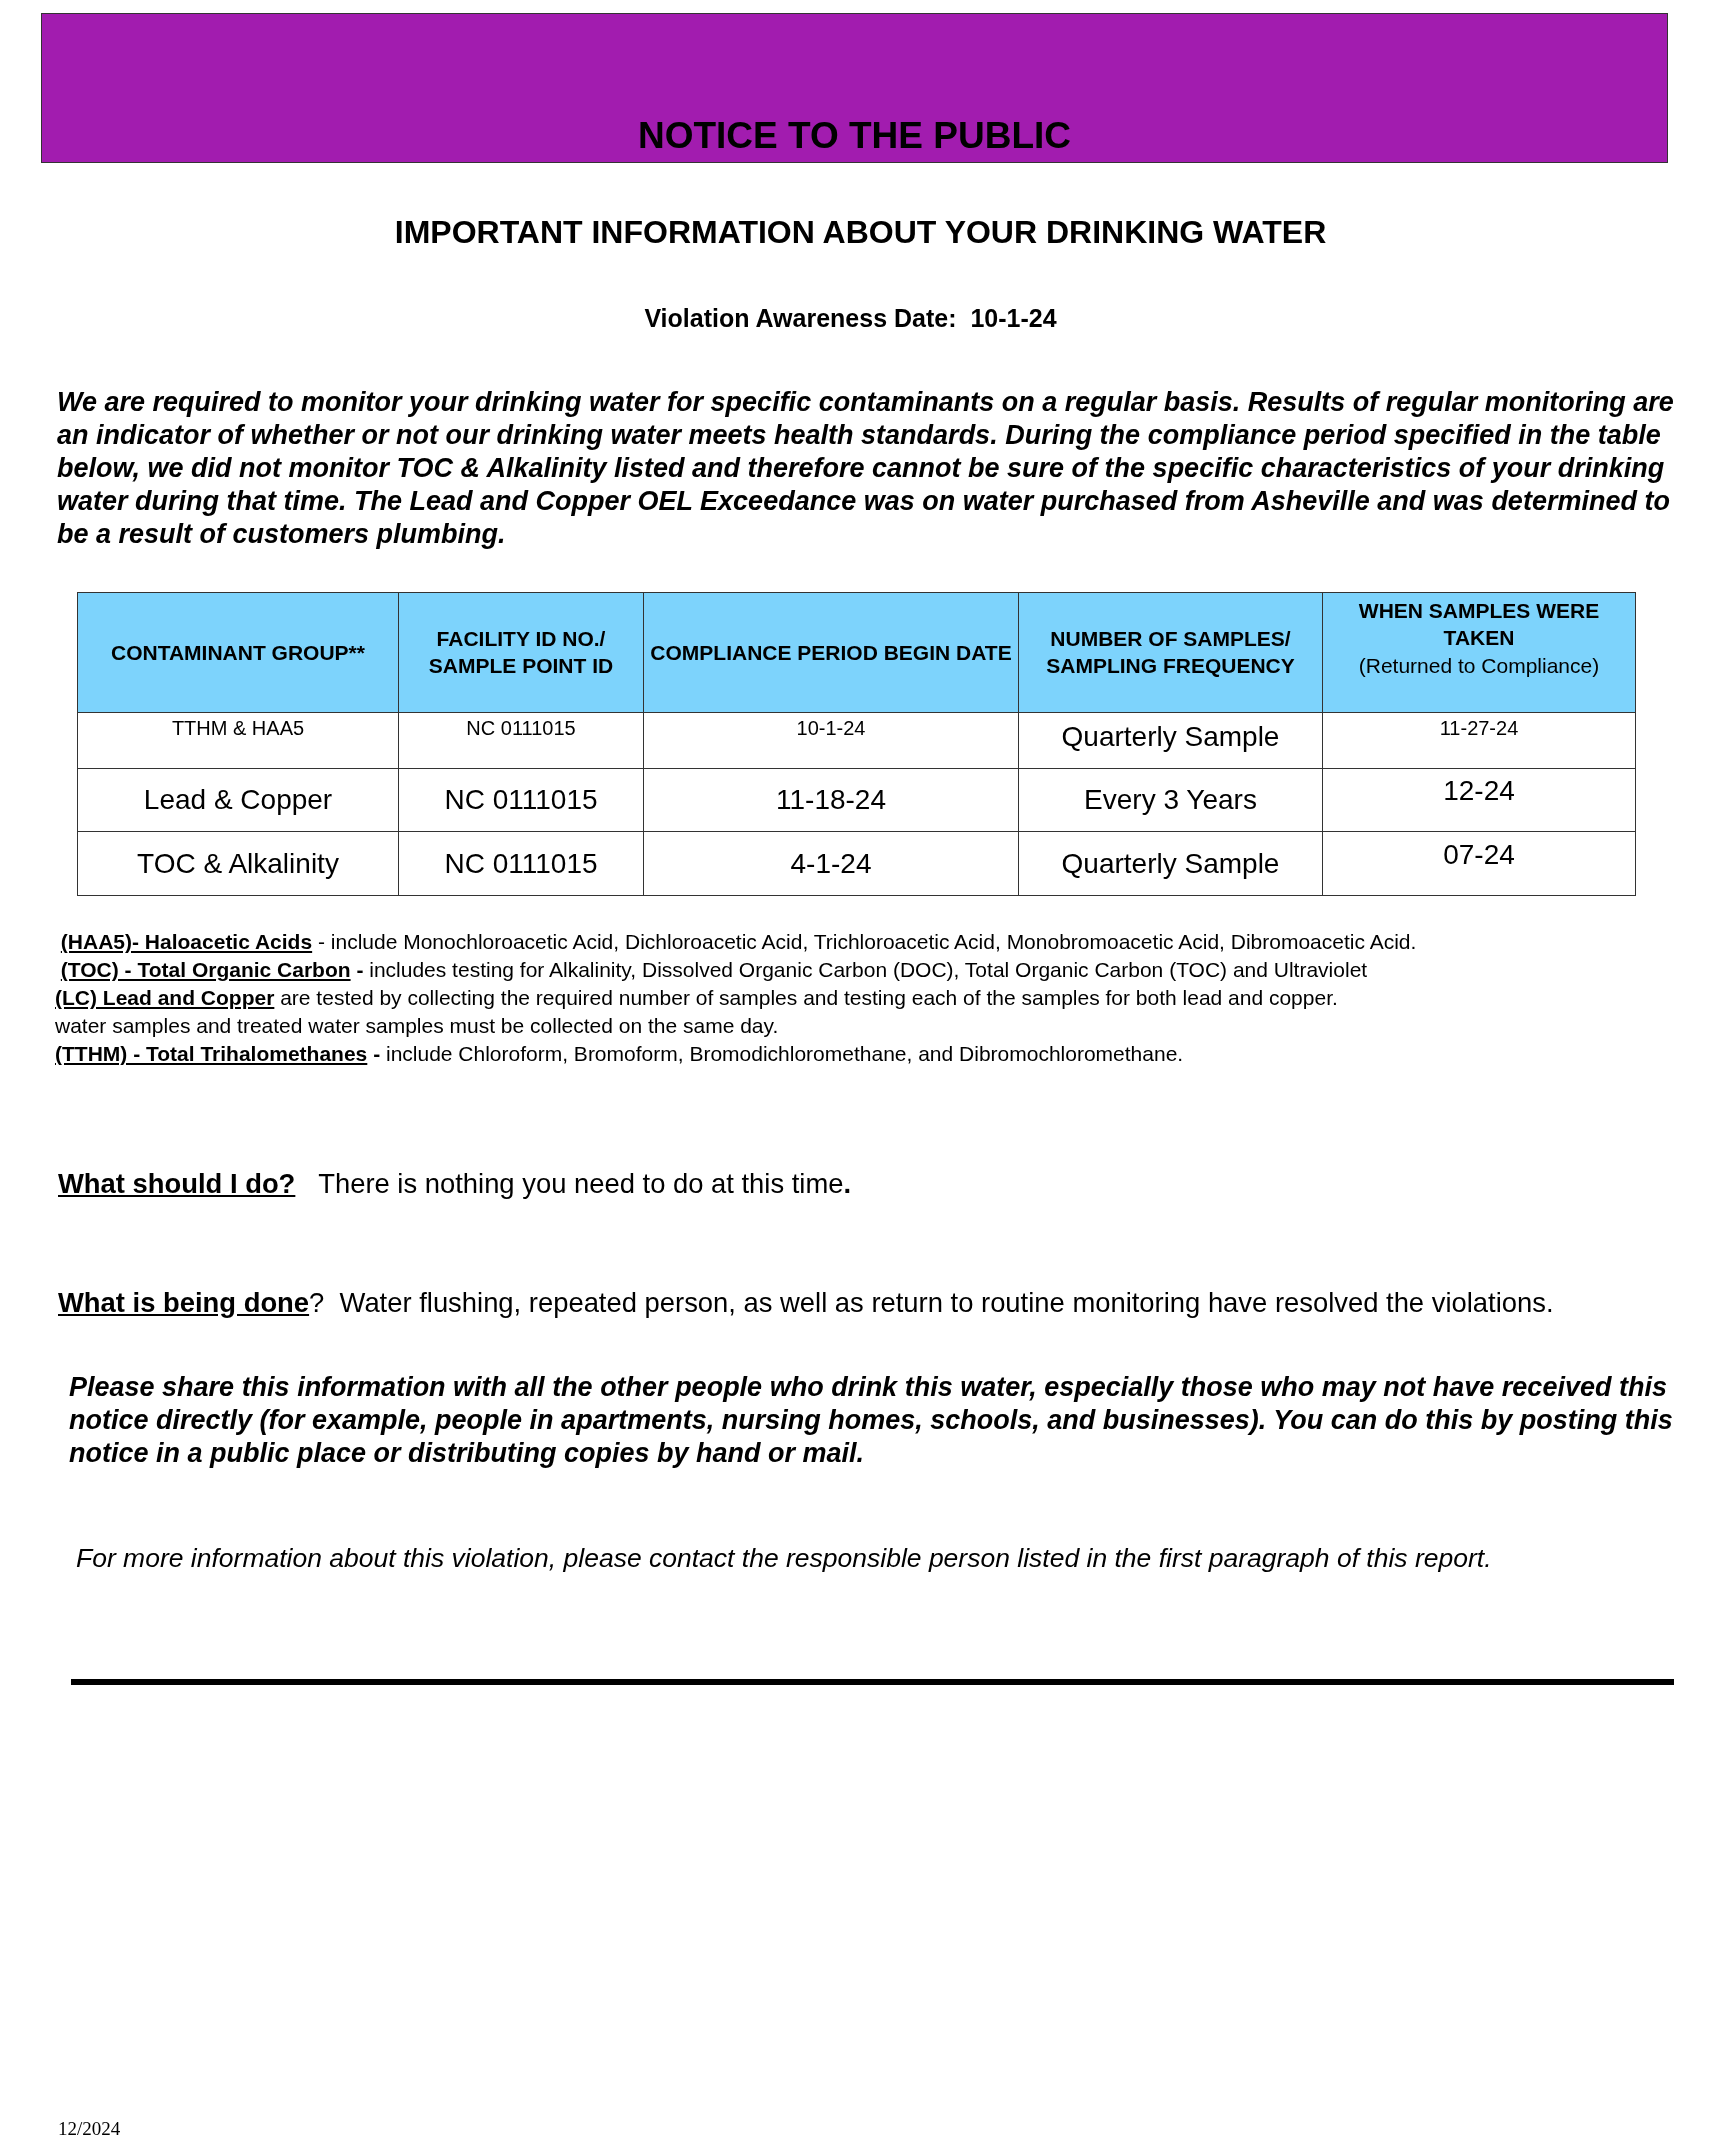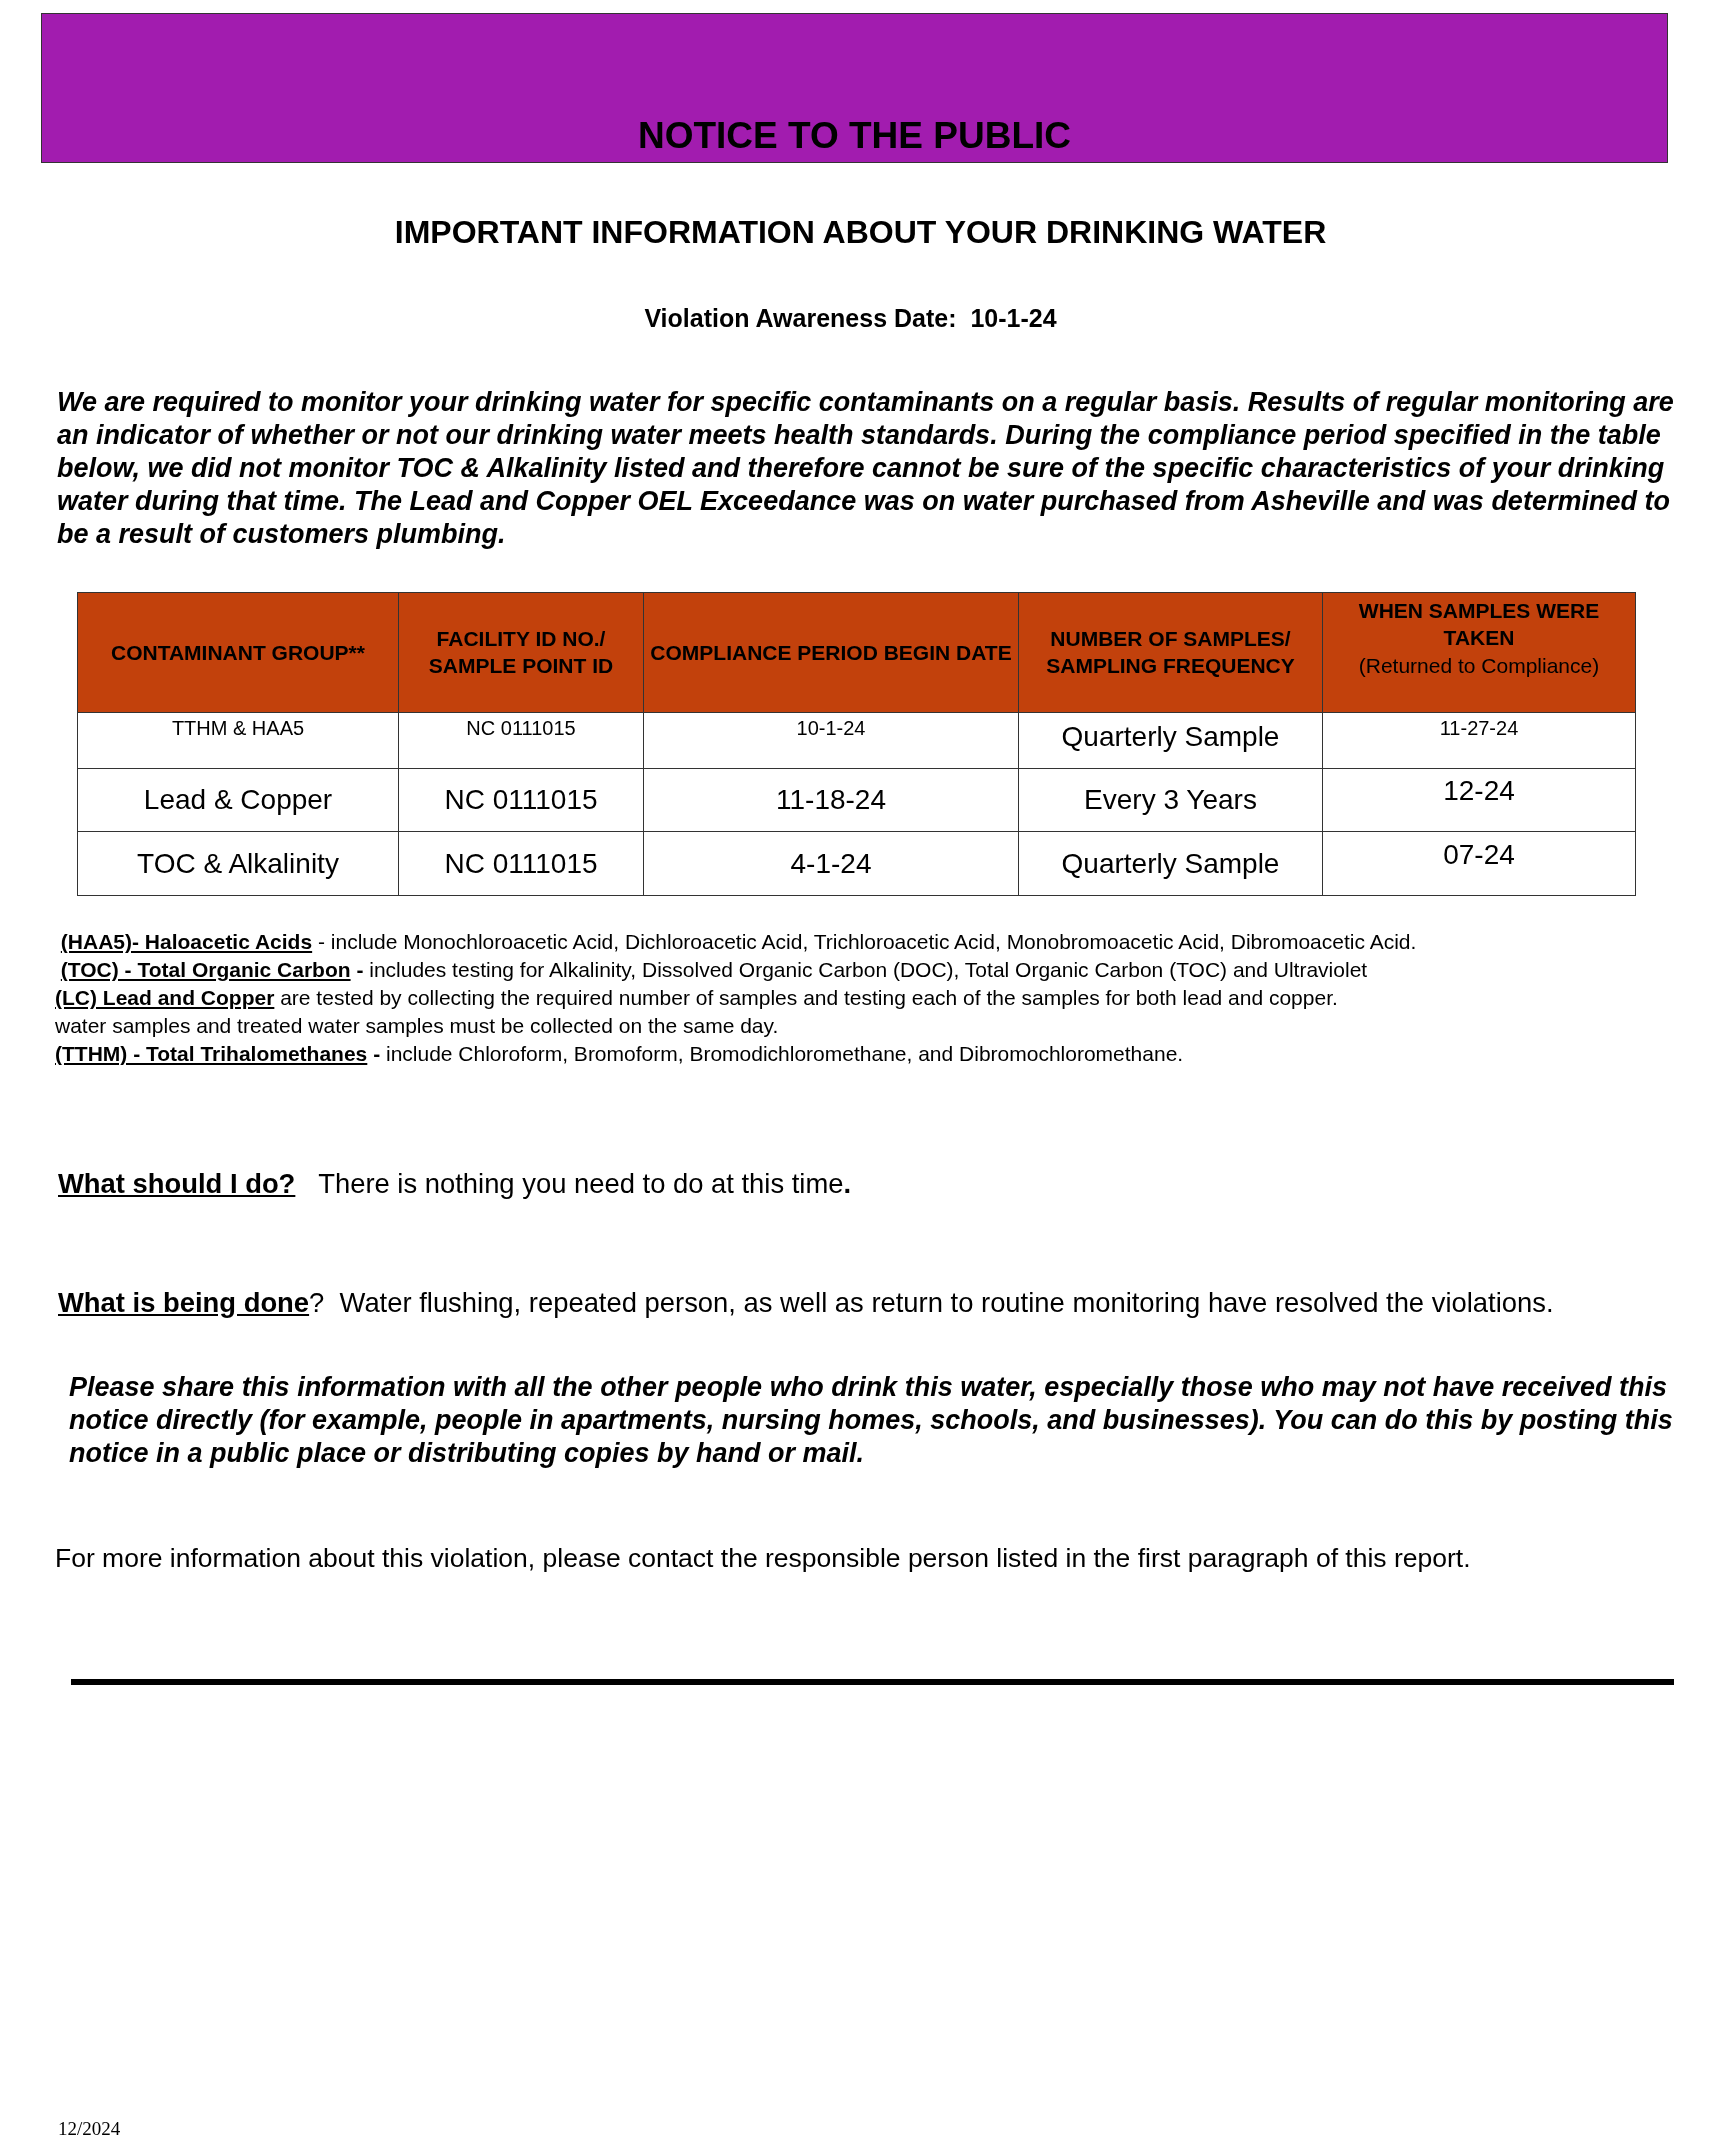--- a/index.html
+++ b/index.html
@@ -16,40 +16,40 @@
               font-weight: bold; font-size: 32px; line-height: 38px; }
   .awareness { left: 0; width: 1701px; top: 303px; text-align: center;
                font-weight: bold; font-size: 25px; line-height: 31px; }
 
   .intro { left: 57px; top: 386px; width: 1645px; font-weight: bold; font-style: italic;
            font-size: 27px; line-height: 33px; }
 
   table.data { position: absolute; left: 77px; top: 592px; width: 1558px;
                border-collapse: collapse; table-layout: fixed; }
   table.data th, table.data td { border: 1.8px solid #333; text-align: center; padding: 0; }
-  table.data th { background: #c2410c; font-weight: bold; font-size: 21px; line-height: 27.4px;
+  table.data th { background: #7dd3fc; font-weight: bold; font-size: 21px; line-height: 27.4px;
                   height: 115px; }
   table.data th .sub { font-weight: normal; display: block; margin-top: 0; }
   .row-small td { height: 55px; vertical-align: top; }
   .row-small td .sm { font-size: 20px; line-height: 24px; display: block; padding-top: 3.7px; }
   .row-small td .lg { font-size: 28px; line-height: 33px; display: block; padding-top: 7.3px; }
   .row-big td { height: 57px; vertical-align: middle; font-size: 28px; line-height: 33px; }
   .row-big td.top { vertical-align: top; padding-top: 5.5px; }
 
   .notes { left: 55px; top: 928px; width: 1636px; font-size: 21px; line-height: 28px; }
   .notes .term { font-weight: bold; text-decoration: underline; }
   .notes .b { font-weight: bold; }
 
   .qa { left: 58px; font-size: 27.4px; line-height: 33px; margin-top: 23px; }
   .qa .q { font-weight: bold; text-decoration: underline; }
   .qa .bold { font-weight: bold; }
 
   .share { left: 69px; top: 1371px; width: 1645px; font-weight: bold; font-style: italic;
            font-size: 27px; line-height: 33px; }
-  .contact { left: 55px; top: 1542px; font-size: 26.5px; line-height: 33px; }
+  .contact { left: 76px; top: 1542px; font-size: 26.5px; line-height: 33px; font-style: italic; }
   .rule { left: 71px; top: 1679px; width: 1603px; height: 6.4px; background: #000; }
   .footer-date { left: 58px; top: 2118px; font-family: "Liberation Serif", serif; font-size: 19px; line-height: 22px; }
 </style>
 </head>
 <body>
 
 <div class="abs header-box">
   <div class="header-title">NOTICE TO THE PUBLIC</div>
 </div>
 

